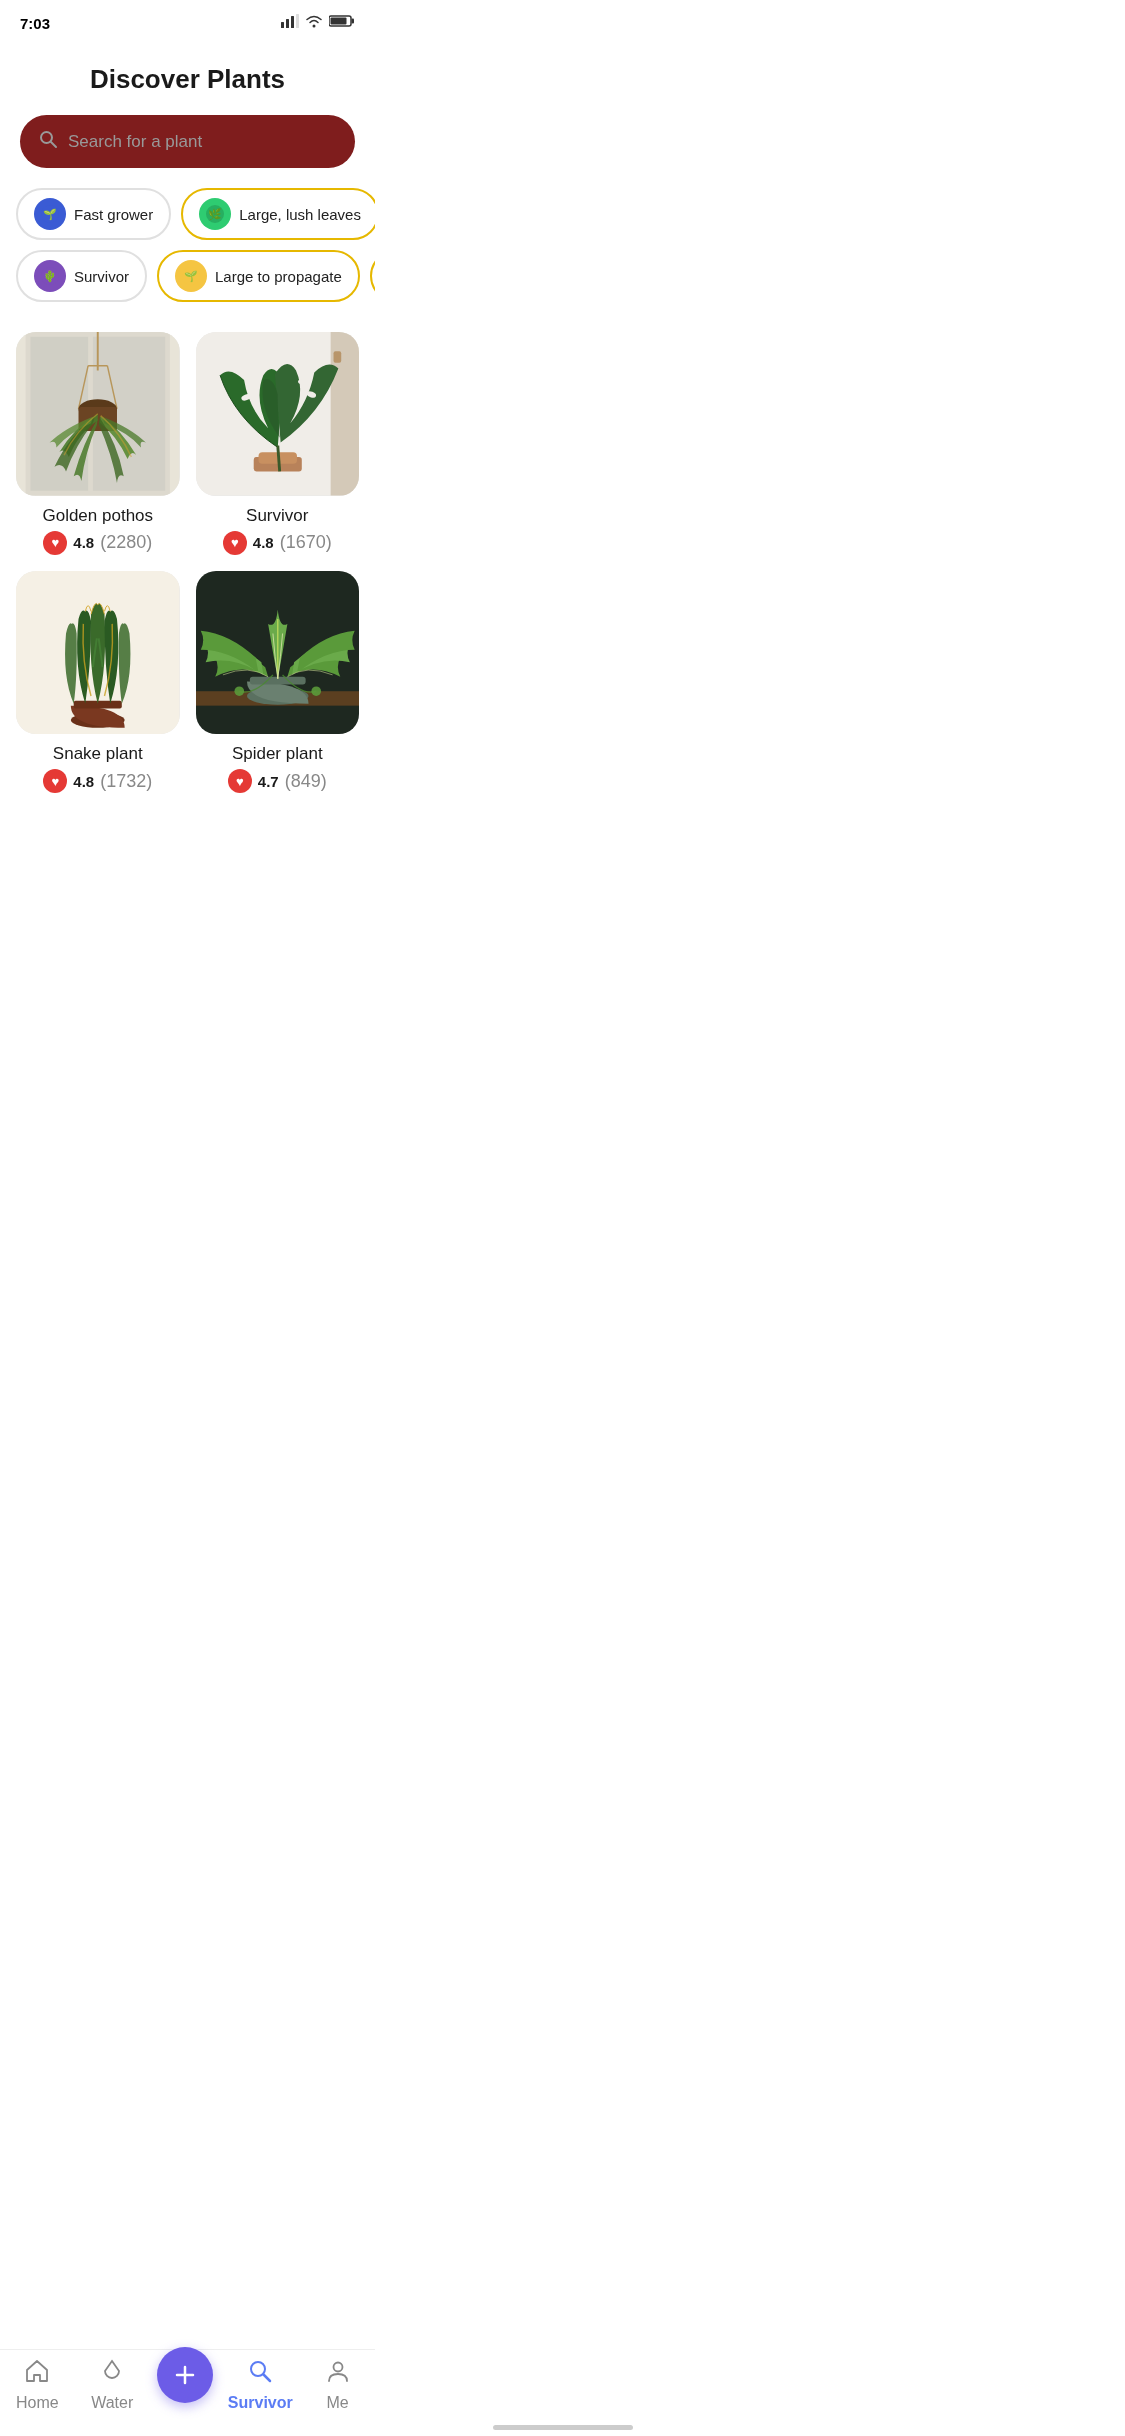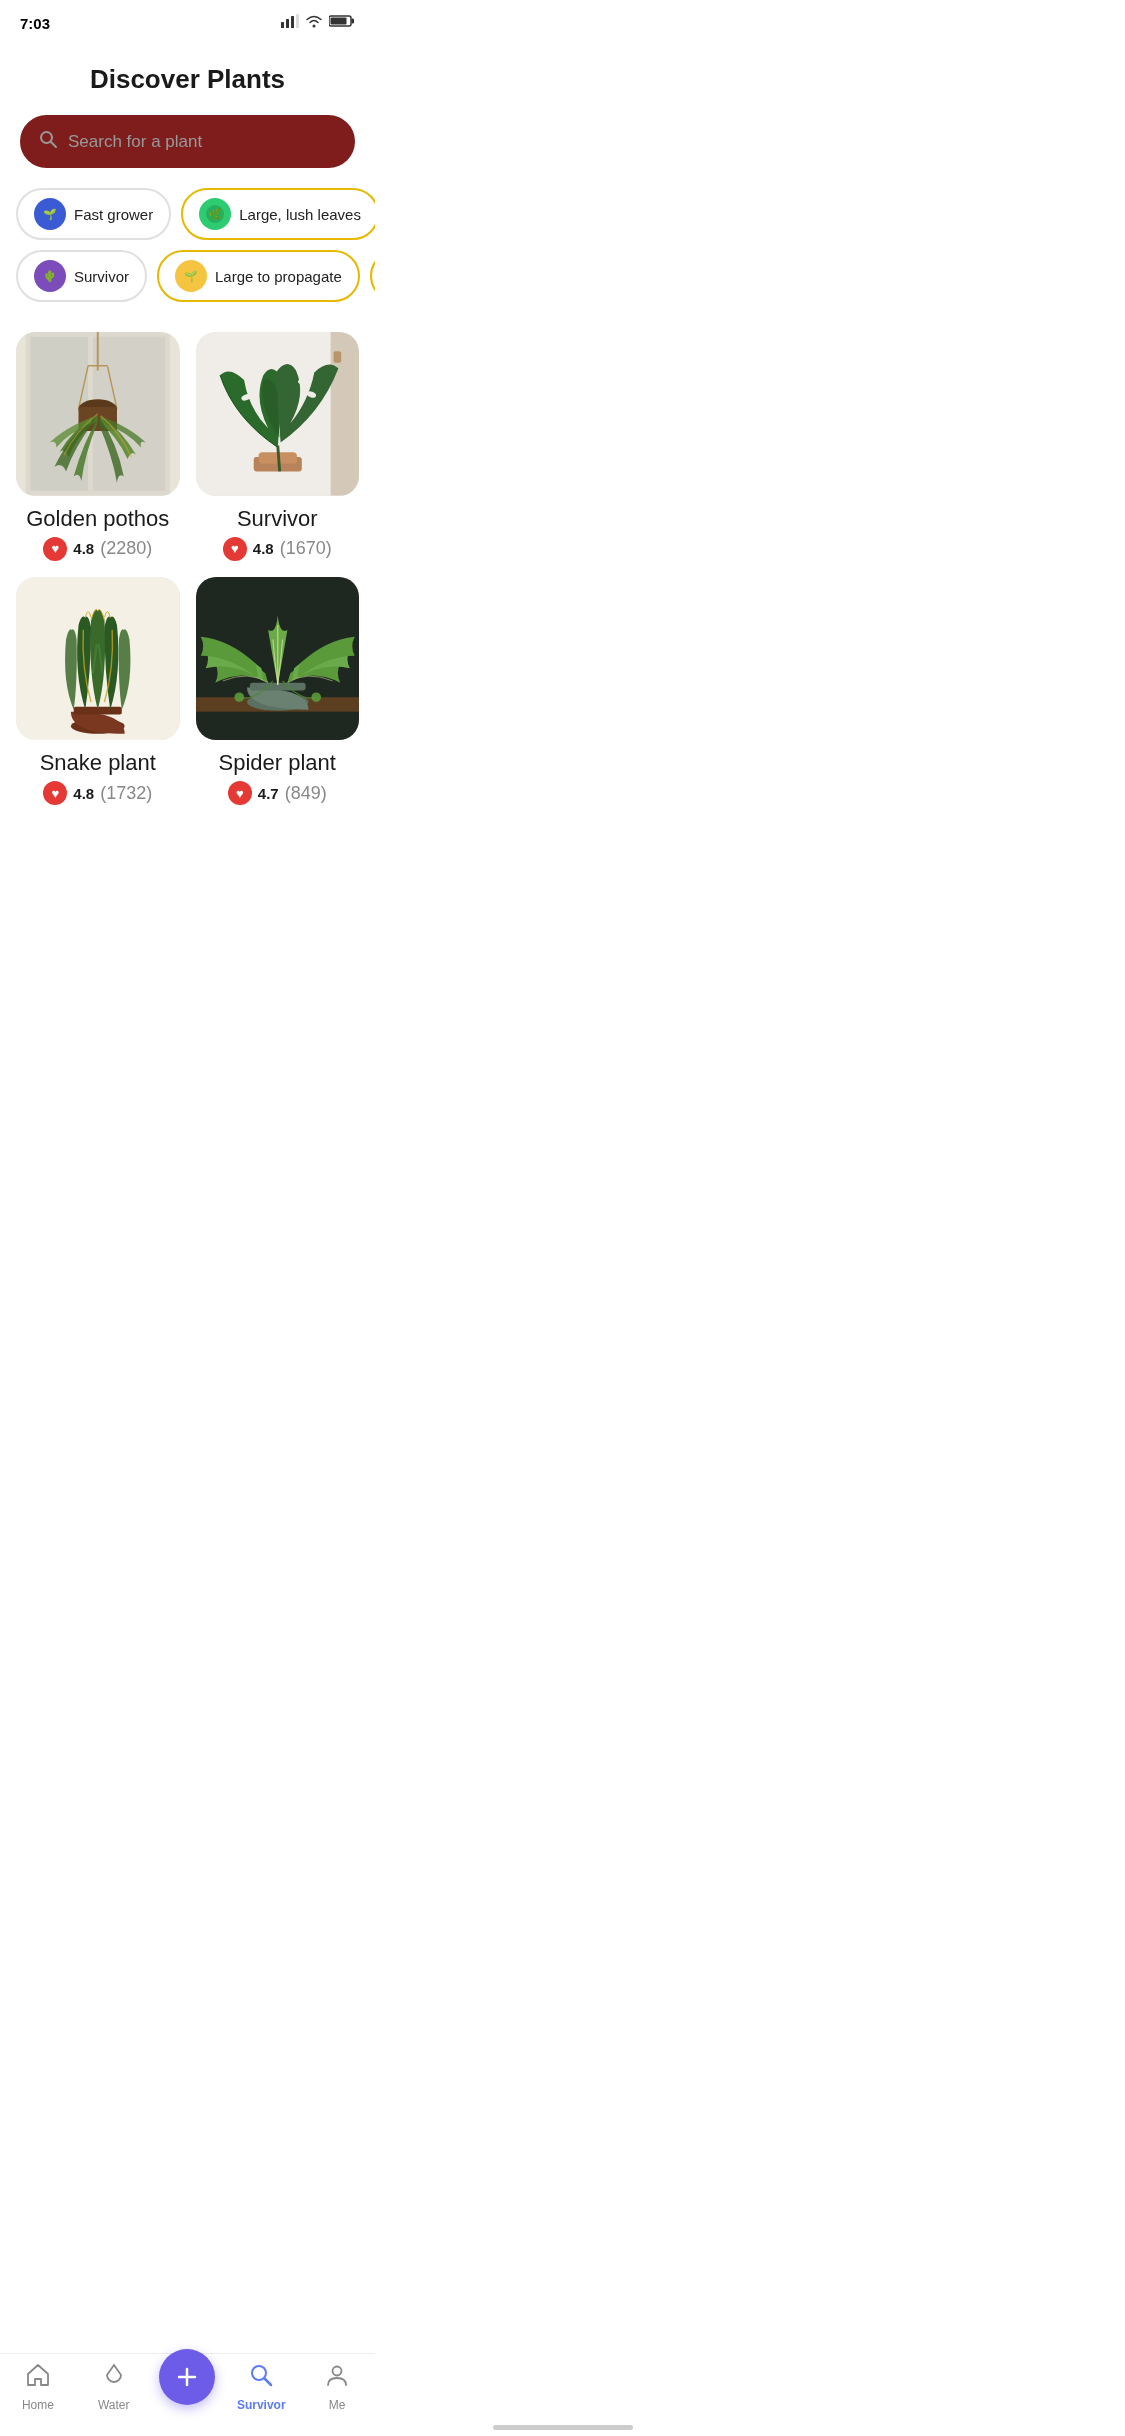--- a/index.html
+++ b/index.html
@@ -124,21 +124,21 @@
     .plant-image {
       width: 100%;
       aspect-ratio: 1;
       border-radius: 20px;
       overflow: hidden;
       margin-bottom: 10px;
       background: #e8e8e8;
     }
 
     .plant-name {
-      font-size: 22px;
+      font-size: 17px;
       font-weight: 500;
       color: #1a1a1a;
       margin-bottom: 5px;
       text-align: center;
     }
     .plant-rating {
       display: flex;
       align-items: center;
       gap: 6px;
     }
@@ -184,21 +184,21 @@
       min-width: 60px;
     }
     .nav-icon {
       font-size: 24px;
       color: #888;
     }
     .nav-icon.active {
       color: #5b7cf4;
     }
     .nav-label {
-      font-size: 12px;
+      font-size: 16px;
       color: #888;
     }
     .nav-label.active {
       color: #5b7cf4;
       font-weight: 600;
     }
     .nav-add-btn {
       width: 56px;
       height: 56px;
       background: #6c5ce7;

